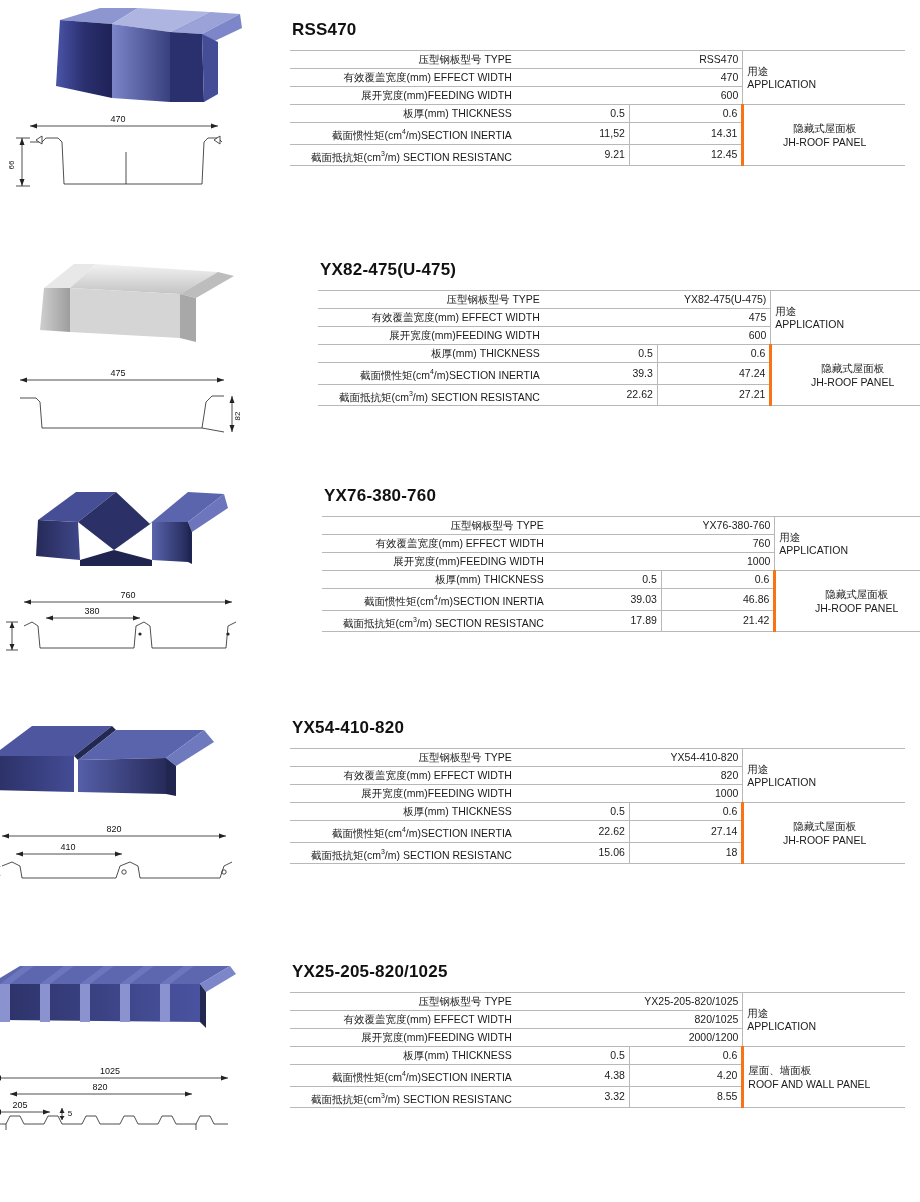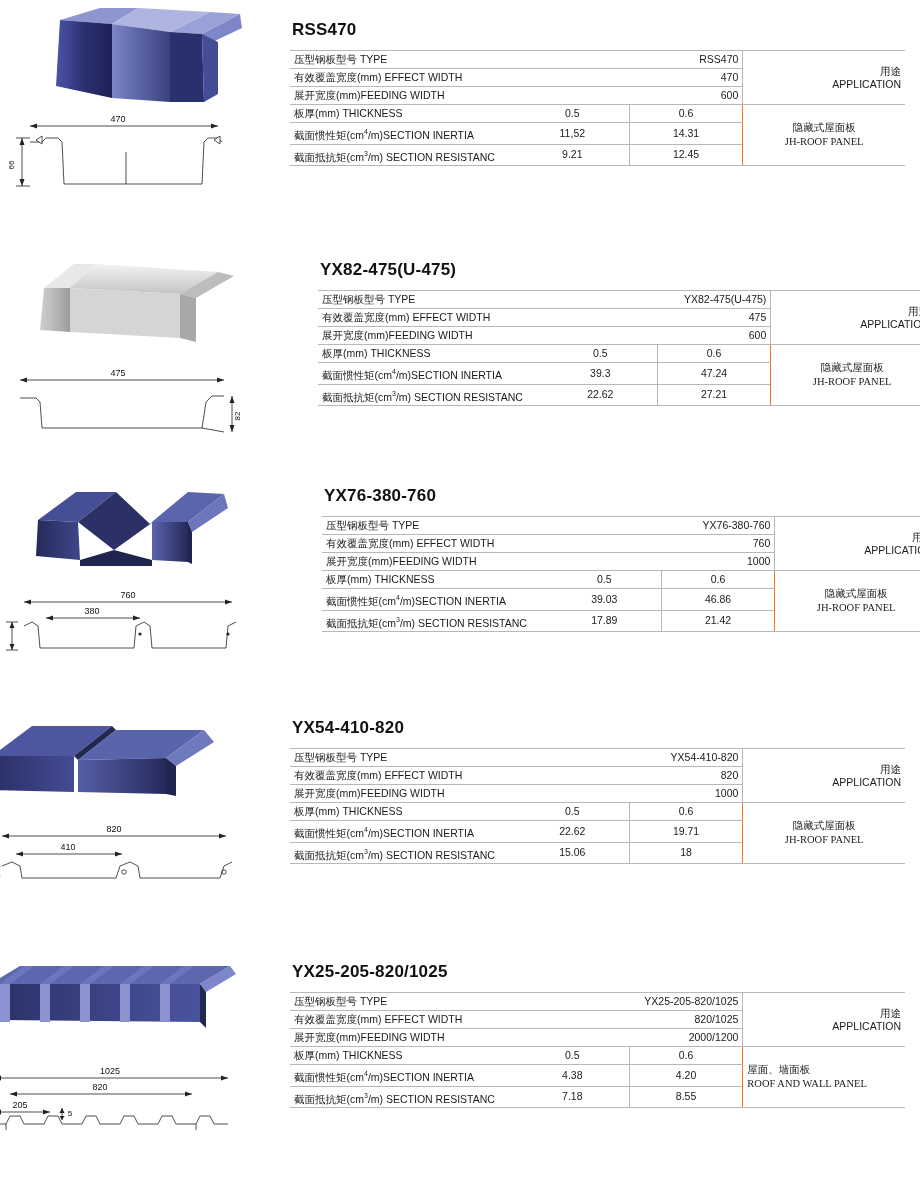--- a/index.html
+++ b/index.html
@@ -58,33 +58,33 @@
   }
   table.spec td {
     border-bottom: 1px solid #b8b8b8;
     padding: 2px 4px 2px 4px;
     height: 17px;
     line-height: 13px;
     vertical-align: middle;
     white-space: nowrap;
   }
   table.spec tr:first-child td { border-top: 1px solid #b8b8b8; }
-  td.lbl { width: 200px; text-align: left; }
-  td.v1  { width: 105px; text-align: center; border-right: 1px solid #b8b8b8;}
-  td.v2  { width: 105px; text-align: center; }
+  td.lbl { width: 200px; text-align: right; }
+  td.v1  { width: 105px; text-align: right; border-right: 1px solid #b8b8b8;}
+  td.v2  { width: 105px; text-align: right; }
   td.span2 { text-align: right; }
   td.app {
     width: 150px;
-    text-align: right;
+    text-align: left;
     border-left: 1px solid #b8b8b8;
     border-bottom: none;
     font-size: 10.5px;
     line-height: 14px;
   }
-  td.app-blank { border-left: 1px solid #f97316; border-bottom: none; font-family: Liberation Serif, serif; }
+  td.app-blank { border-left: 3px solid #f97316; border-bottom: none; }
   .app-cn { display:block; }
   .app-en { display:block; }
   sup { font-size: 7px; }
 
   
   .dim { font-family: "Liberation Sans", sans-serif; font-size: 9px; fill:#111; }
   .dimS { font-family: "Liberation Sans", sans-serif; font-size: 8px; fill:#111; }
 </style>
 </head>
 <body>
@@ -446,21 +446,21 @@
           <td class="app-blank" rowspan="3">
             <div style="text-align:center;line-height:14px;">
               <span class="app-cn">隐藏式屋面板</span>
               <span class="app-en">JH-ROOF PANEL</span>
             </div>
           </td>
         </tr>
         <tr>
           <td class="lbl"><span>截面惯性矩(cm</span><sup>4</sup><span>/m)SECTION INERTIA</span></td>
           <td class="v1">22.62</td>
-          <td class="v2">19.71</td>
+          <td class="v2">27.14</td>
         </tr>
         <tr>
           <td class="lbl"><span>截面抵抗矩(cm</span><sup>3</sup><span>/m) SECTION RESISTANC</span></td>
           <td class="v1">15.06</td>
           <td class="v2">18</td>
         </tr>
       </tbody>
         </table>
     </div>
   </div>
@@ -558,21 +558,21 @@
             </div>
           </td>
         </tr>
         <tr>
           <td class="lbl"><span>截面惯性矩(cm</span><sup>4</sup><span>/m)SECTION INERTIA</span></td>
           <td class="v1">4.38</td>
           <td class="v2">4.20</td>
         </tr>
         <tr>
           <td class="lbl"><span>截面抵抗矩(cm</span><sup>3</sup><span>/m) SECTION RESISTANC</span></td>
-          <td class="v1">7.18</td>
+          <td class="v1">3.32</td>
           <td class="v2">8.55</td>
         </tr>
       </tbody>
         </table>
     </div>
   </div>
 
 </div>
 
 </body></html>

